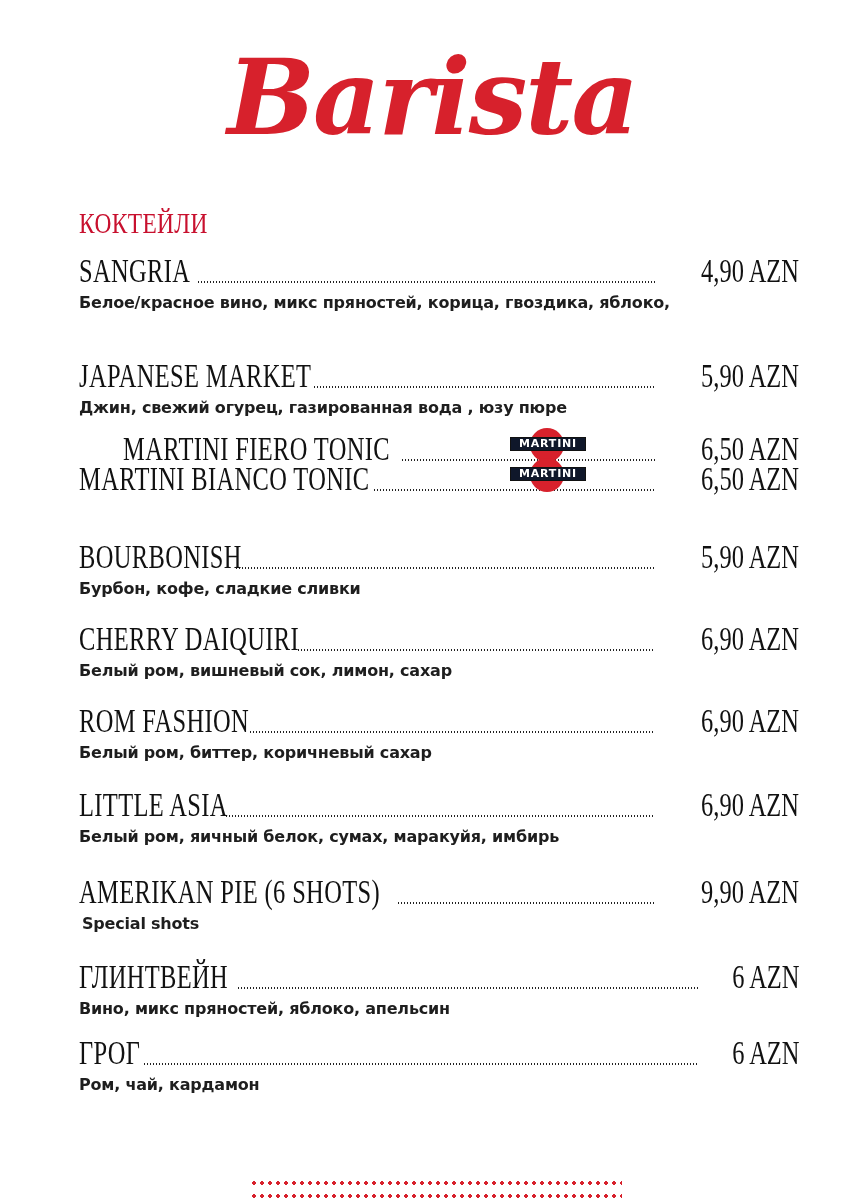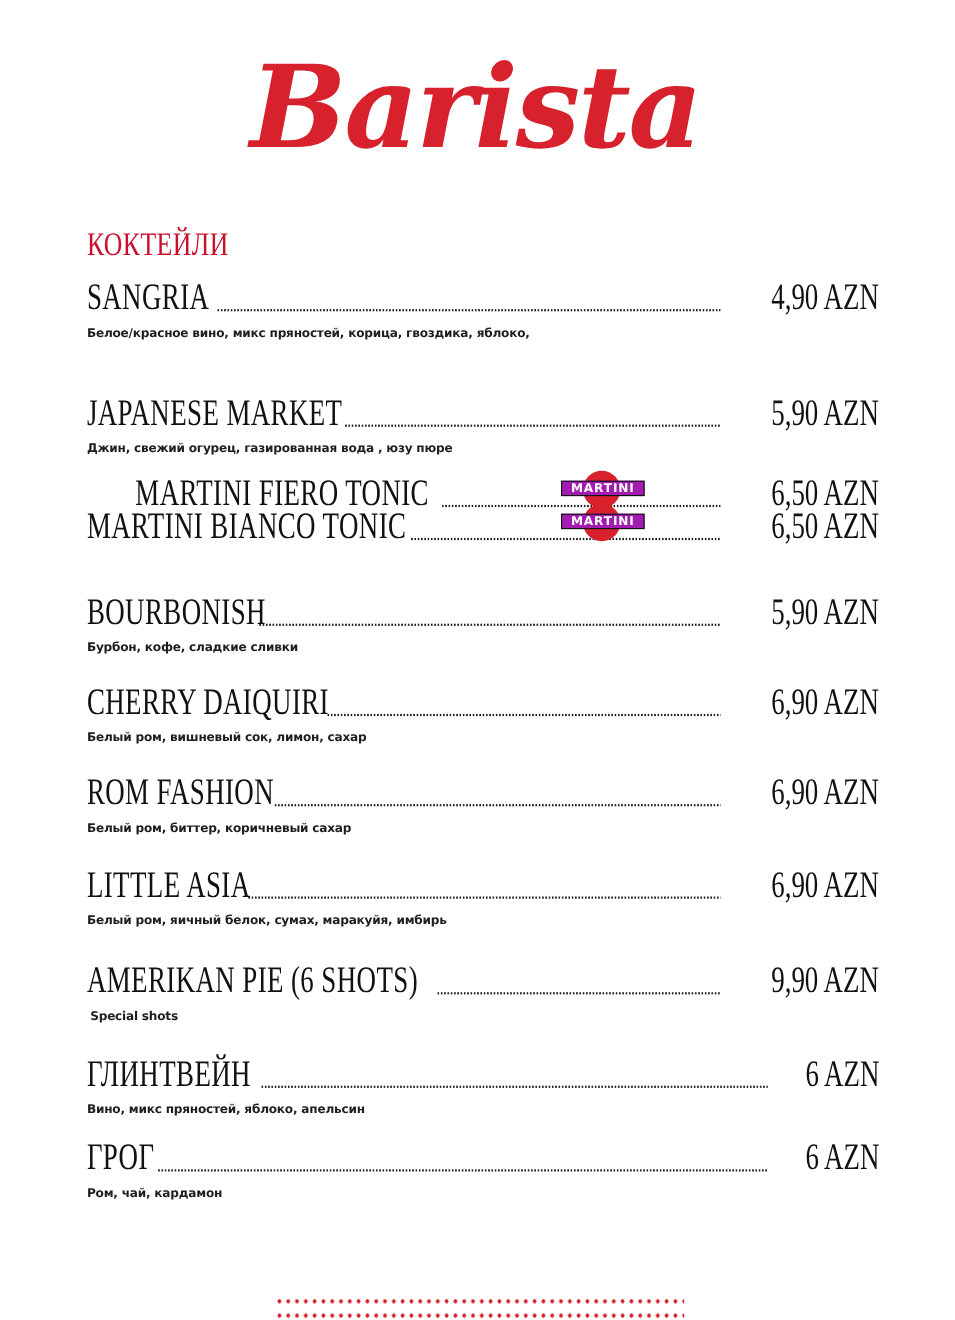--- a/index.html
+++ b/index.html
@@ -40,35 +40,35 @@
       background-image: radial-gradient(circle, #222 0.8px, transparent 1px);
       background-size: 3px 2px; background-repeat: repeat-x;
     }
     .price {
       flex: none; font-family: "Liberation Serif", serif; font-size: 34px; line-height: 38px;
       color: #111; white-space: nowrap; text-align: right;
       transform: scaleX(0.72); transform-origin: right bottom;
       display: inline-block;
     }
     .desc {
-      font-family: "DejaVu Sans", sans-serif; font-size: 11px; line-height: 22px;
+      font-family: "DejaVu Sans", sans-serif; font-size: 16px; line-height: 22px;
       font-weight: bold; color: #1e1e1e; margin-top: 2px; white-space: nowrap;
       letter-spacing: -0.2px;
     }
 
     .brand-badge {
       position: absolute; width: 76px; height: 36px;
     }
     .brand-badge .disc {
       position: absolute; left: 20px; top: 0; width: 34px; height: 34px;
       border-radius: 50%; background: #d7212c;
     }
     .brand-badge .bar {
       position: absolute; left: 0; top: 9px; width: 76px; height: 14px;
-      background: #a21caf; border: 1px solid #111;
+      background: #0f172a; border: 1px solid #111;
       color: #fff; font-family: "DejaVu Sans", sans-serif; font-weight: bold;
       font-size: 11px; line-height: 12px; text-align: center; letter-spacing: 0.8px;
     }
 
     .footer-dots {
       position: absolute; left: 250px; width: 372px; height: 4px;
       background-image: radial-gradient(circle, #d7212c 1.6px, transparent 2px);
       background-size: 8px 4px; background-repeat: repeat-x;
     }
   </style>

